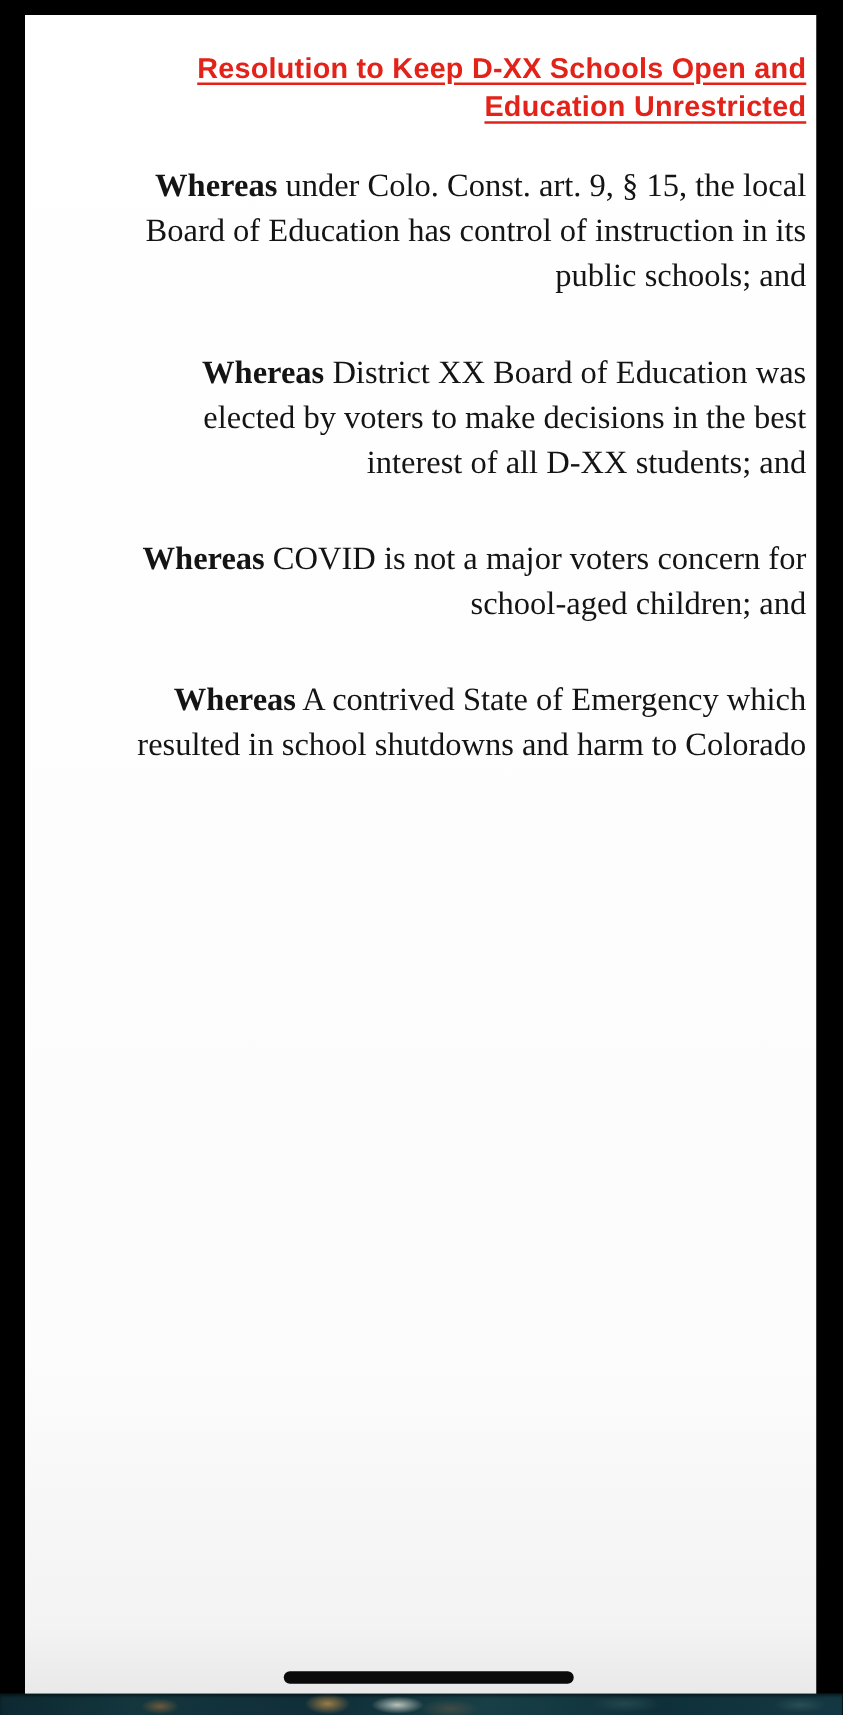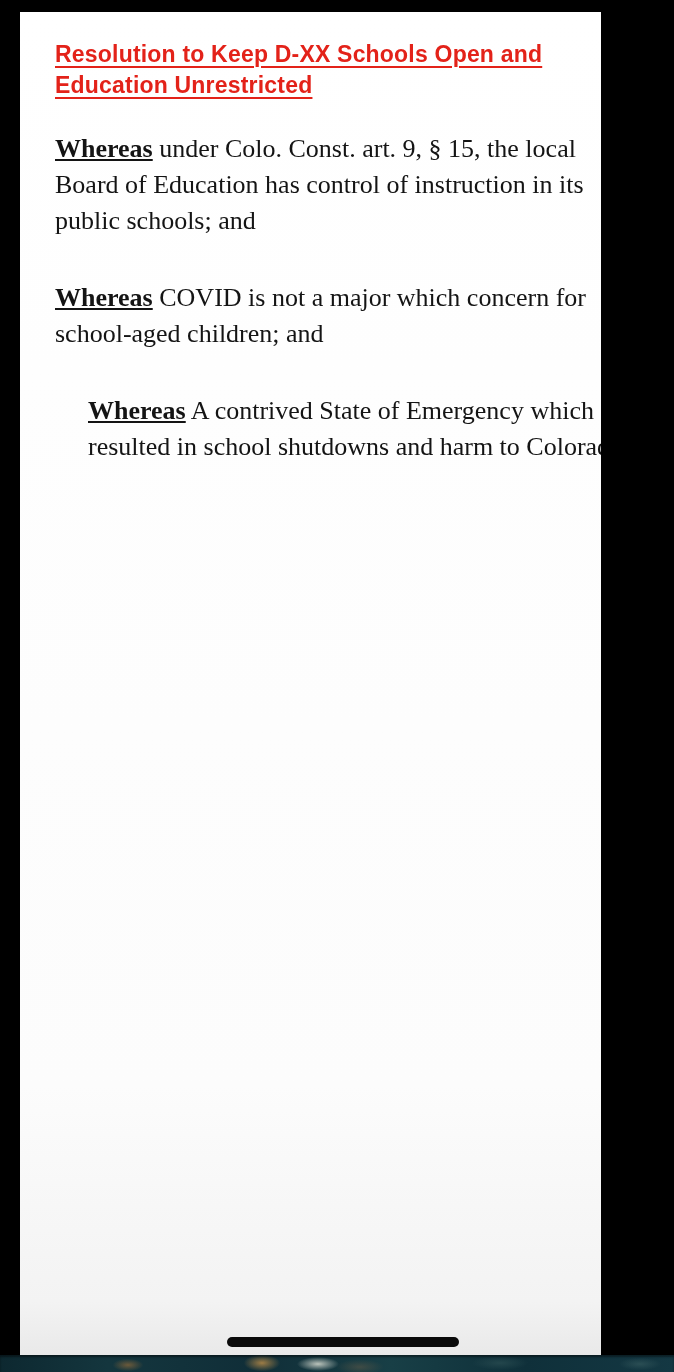--- a/index.html
+++ b/index.html
@@ -18,24 +18,25 @@
     position: absolute;
     inset: 0;
     width: 674px;
     height: 1372px;
   }
   
   .page {
     position: absolute;
     left: 20px;
     top: 12px;
-    width: 581px;
+    width: 633px;
     height: 1343px;
     background: linear-gradient(180deg, #ffffff 0%, #fcfcfc 80%, #f3f3f3 96%, #e9e9e9 100%);
     overflow: hidden;
+    text-align: right;
   }
   .content {
     padding: 27px 8px 0 35px;
   }
   .doc-title {
     font-family: "Liberation Sans", sans-serif;
     font-weight: bold;
     font-size: 23px;
     line-height: 31px;
     color: #e32219;
@@ -53,21 +54,20 @@
     color: #141414;
     white-space: pre;
     margin: 0 0 41px 0;
   }
   .para:last-child {
     margin-bottom: 0;
     margin-left: 33px;
   }
   .para b {
     font-weight: bold;
-    text-decoration: underline;
   }
   
   .photo-strip {
     position: absolute;
     left: 0;
     bottom: 0;
     width: 674px;
     height: 17px;
     background:
       radial-gradient(ellipse 22px 9px at 128px 10px, rgba(122,96,58,0.85) 0%, rgba(122,96,58,0) 70%),
@@ -98,23 +98,26 @@
   <div class="page">
     <div class="content">
 
       <h1 class="doc-title">Resolution to Keep D-XX Schools Open and
 Education Unrestricted</h1>
 
       <p class="para"><b>Whereas</b><span> under Colo. Const. art. 9, § 15, the local
 Board of Education has control of instruction in its
 public schools; and</span></p>
 
+      <p class="para"><b>Whereas</b><span> District XX Board of Education was
+elected by voters to make decisions in the best
+interest of all D-XX students; and</span></p>
 
 
-      <p class="para"><b>Whereas</b><span> COVID is not a major which concern for
+      <p class="para"><b>Whereas</b><span> COVID is not a major voters concern for
 school-aged children; and</span></p>
 
 
 
 
 
       <p class="para"><b>Whereas</b><span> A contrived State of Emergency which
 resulted in school shutdowns and harm to Colorado</span></p>
 
     </div>

